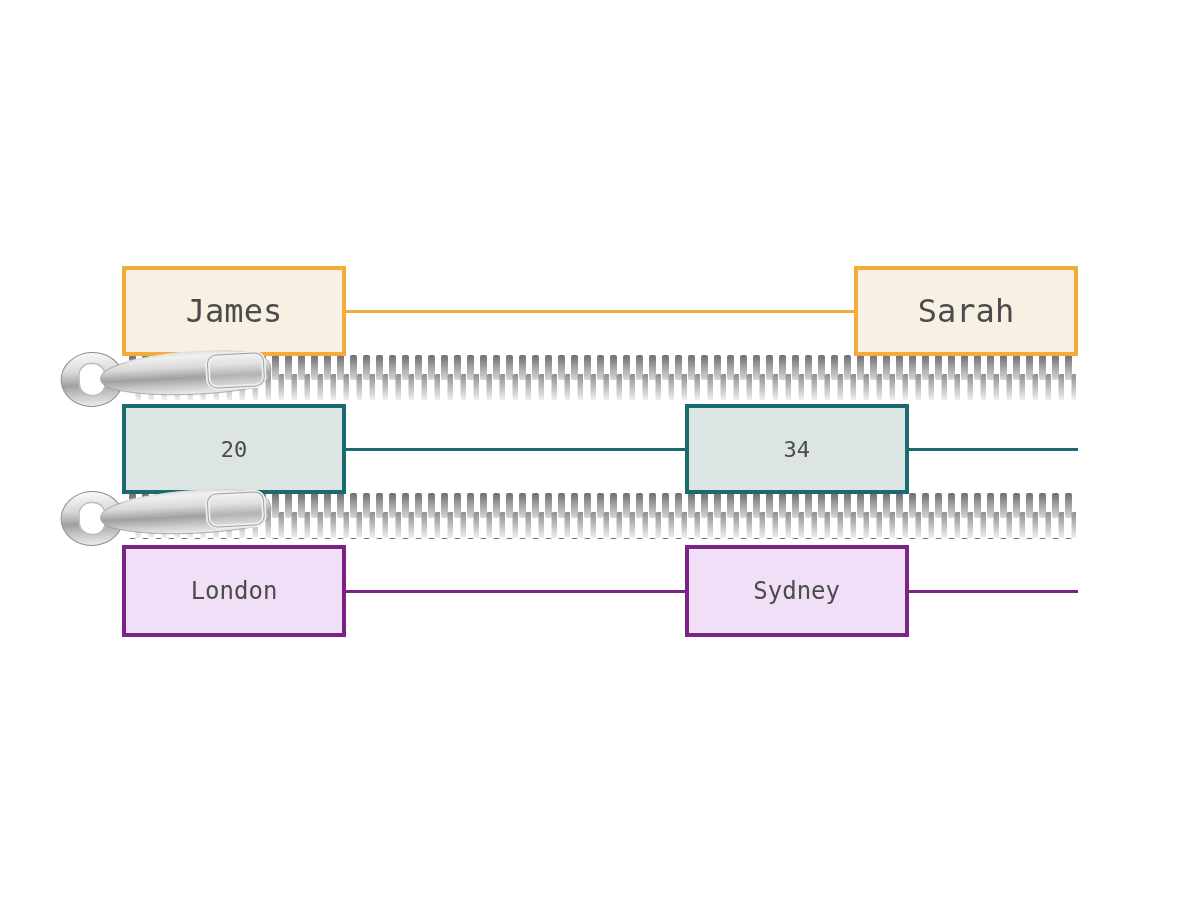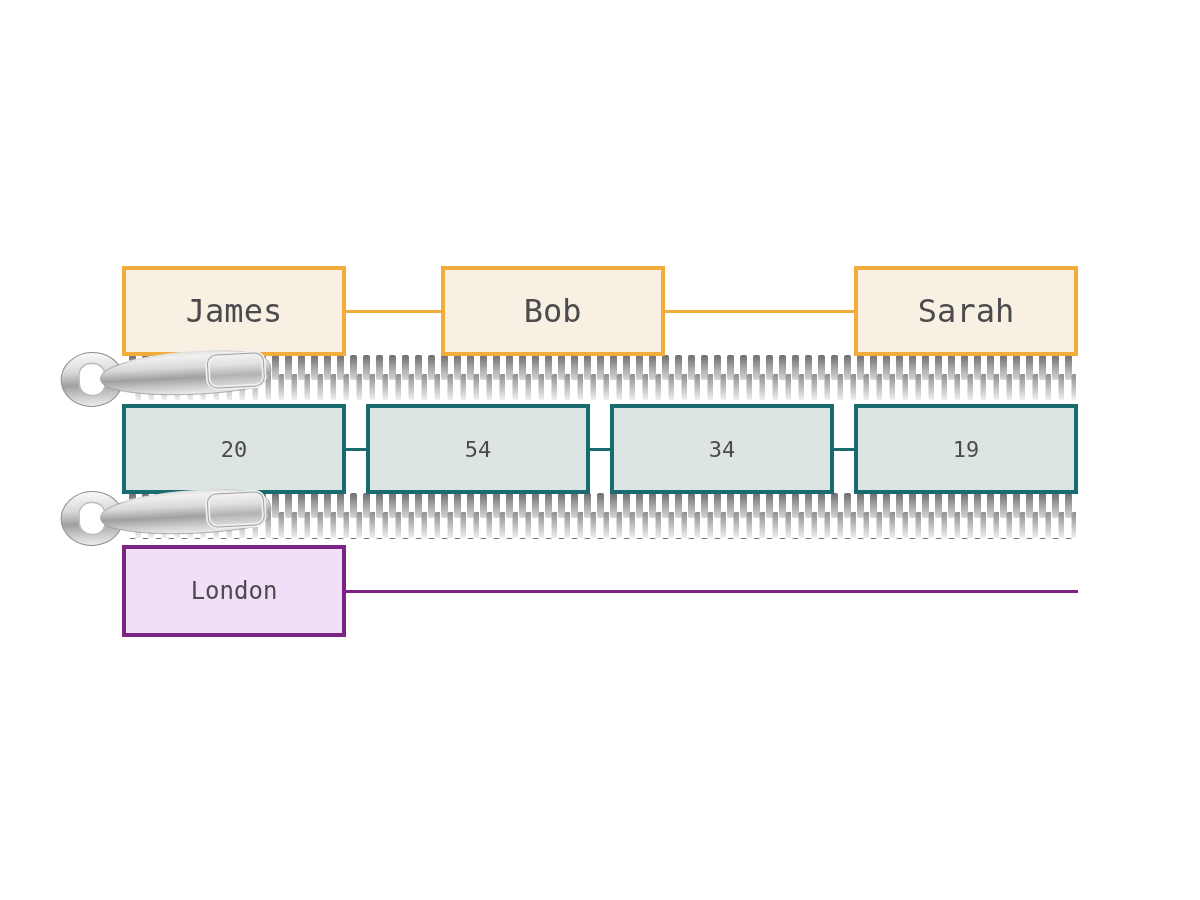--- a/index.html
+++ b/index.html
@@ -118,62 +118,56 @@
         <rect x="7.5" y="19" width="7" height="26" rx="2" fill="url(#grad-tooth-b)"></rect>
       </pattern>
     </defs>
   </svg>
 
   <div class="row row-names">
     <div class="box">
       <span>James</span>
     </div>
     <div class="conn"></div>
-    <div class="box">
-      <span>Bob</span>
-    </div>
     <div class="conn"></div>
     <div class="conn"></div>
     <div class="box">
       <span>Sarah</span>
     </div>
   </div>
 
   <svg class="teeth teeth-1" preserveAspectRatio="none">
     <rect width="100%" height="100%" fill="url(#pat-teeth)"></rect>
   </svg>
 
   <div class="row row-ages">
     <div class="box">
       <span>20</span>
     </div>
     <div class="conn"></div>
-    <div class="box">
-      <span>54</span>
-    </div>
     <div class="conn"></div>
     <div class="box">
       <span>34</span>
     </div>
     <div class="conn"></div>
-    <div class="box">
-      <span>19</span>
-    </div>
   </div>
 
   <svg class="teeth teeth-2" preserveAspectRatio="none">
     <rect width="100%" height="100%" fill="url(#pat-teeth)"></rect>
   </svg>
 
   <div class="row row-cities">
     <div class="box">
       <span>London</span>
     </div>
     <div class="conn"></div>
     <div class="conn"></div>
+    <div class="box">
+      <span>Sydney</span>
+    </div>
     <div class="conn"></div>
   </div>
 
   <svg class="slider slider-1" viewBox="0 0 235 66">
     <g transform="rotate(-3 100 33)">
       <ellipse cx="34" cy="34" rx="31" ry="27" fill="url(#grad-metal)" stroke="#8d8d8d" stroke-width="1"></ellipse>
       <rect x="21" y="18" width="26" height="32" rx="12" fill="#ffffff" stroke="#bdbdbd" stroke-width="1.5"></rect>
       <path d="M50 25 C 75 13, 135 9, 185 14 C 205 16, 213 23, 213 33 C 213 43, 205 50, 185 52 C 135 57, 75 53, 50 43 C 40 38, 40 30, 50 25 Z" fill="url(#grad-metal)" stroke="#9a9a9a" stroke-width="0.8"></path>
       <path d="M58 20 C 110 8, 165 9, 198 17 C 160 13, 100 15, 58 20 Z" fill="#e8e8e8" opacity="0.85"></path>
       <rect x="150" y="16" width="56" height="33" rx="9" fill="#ffffff" fill-opacity="0.2" stroke="#efefef" stroke-width="4.5"></rect>

